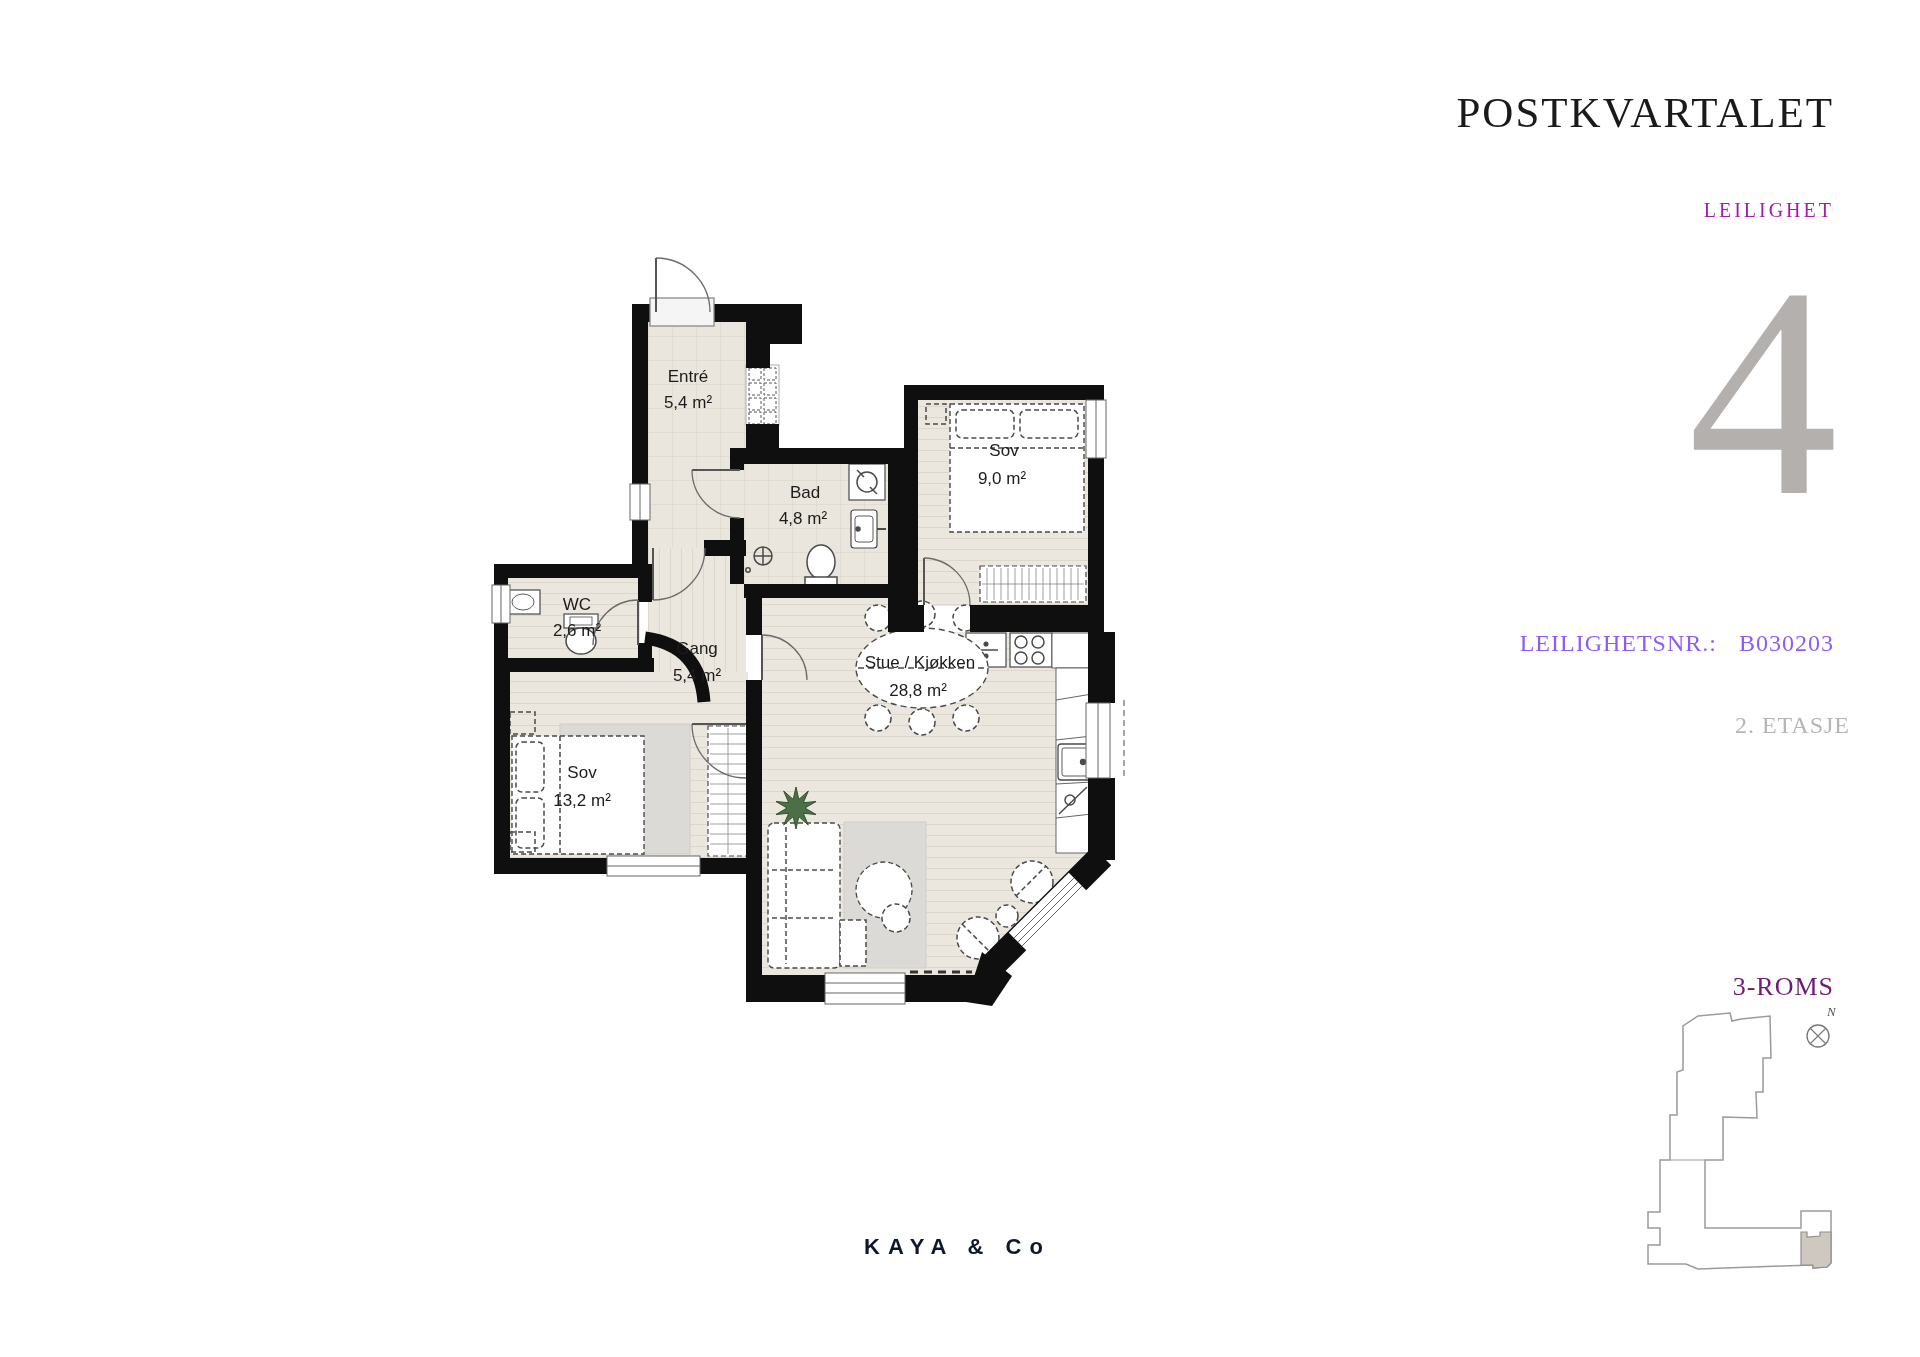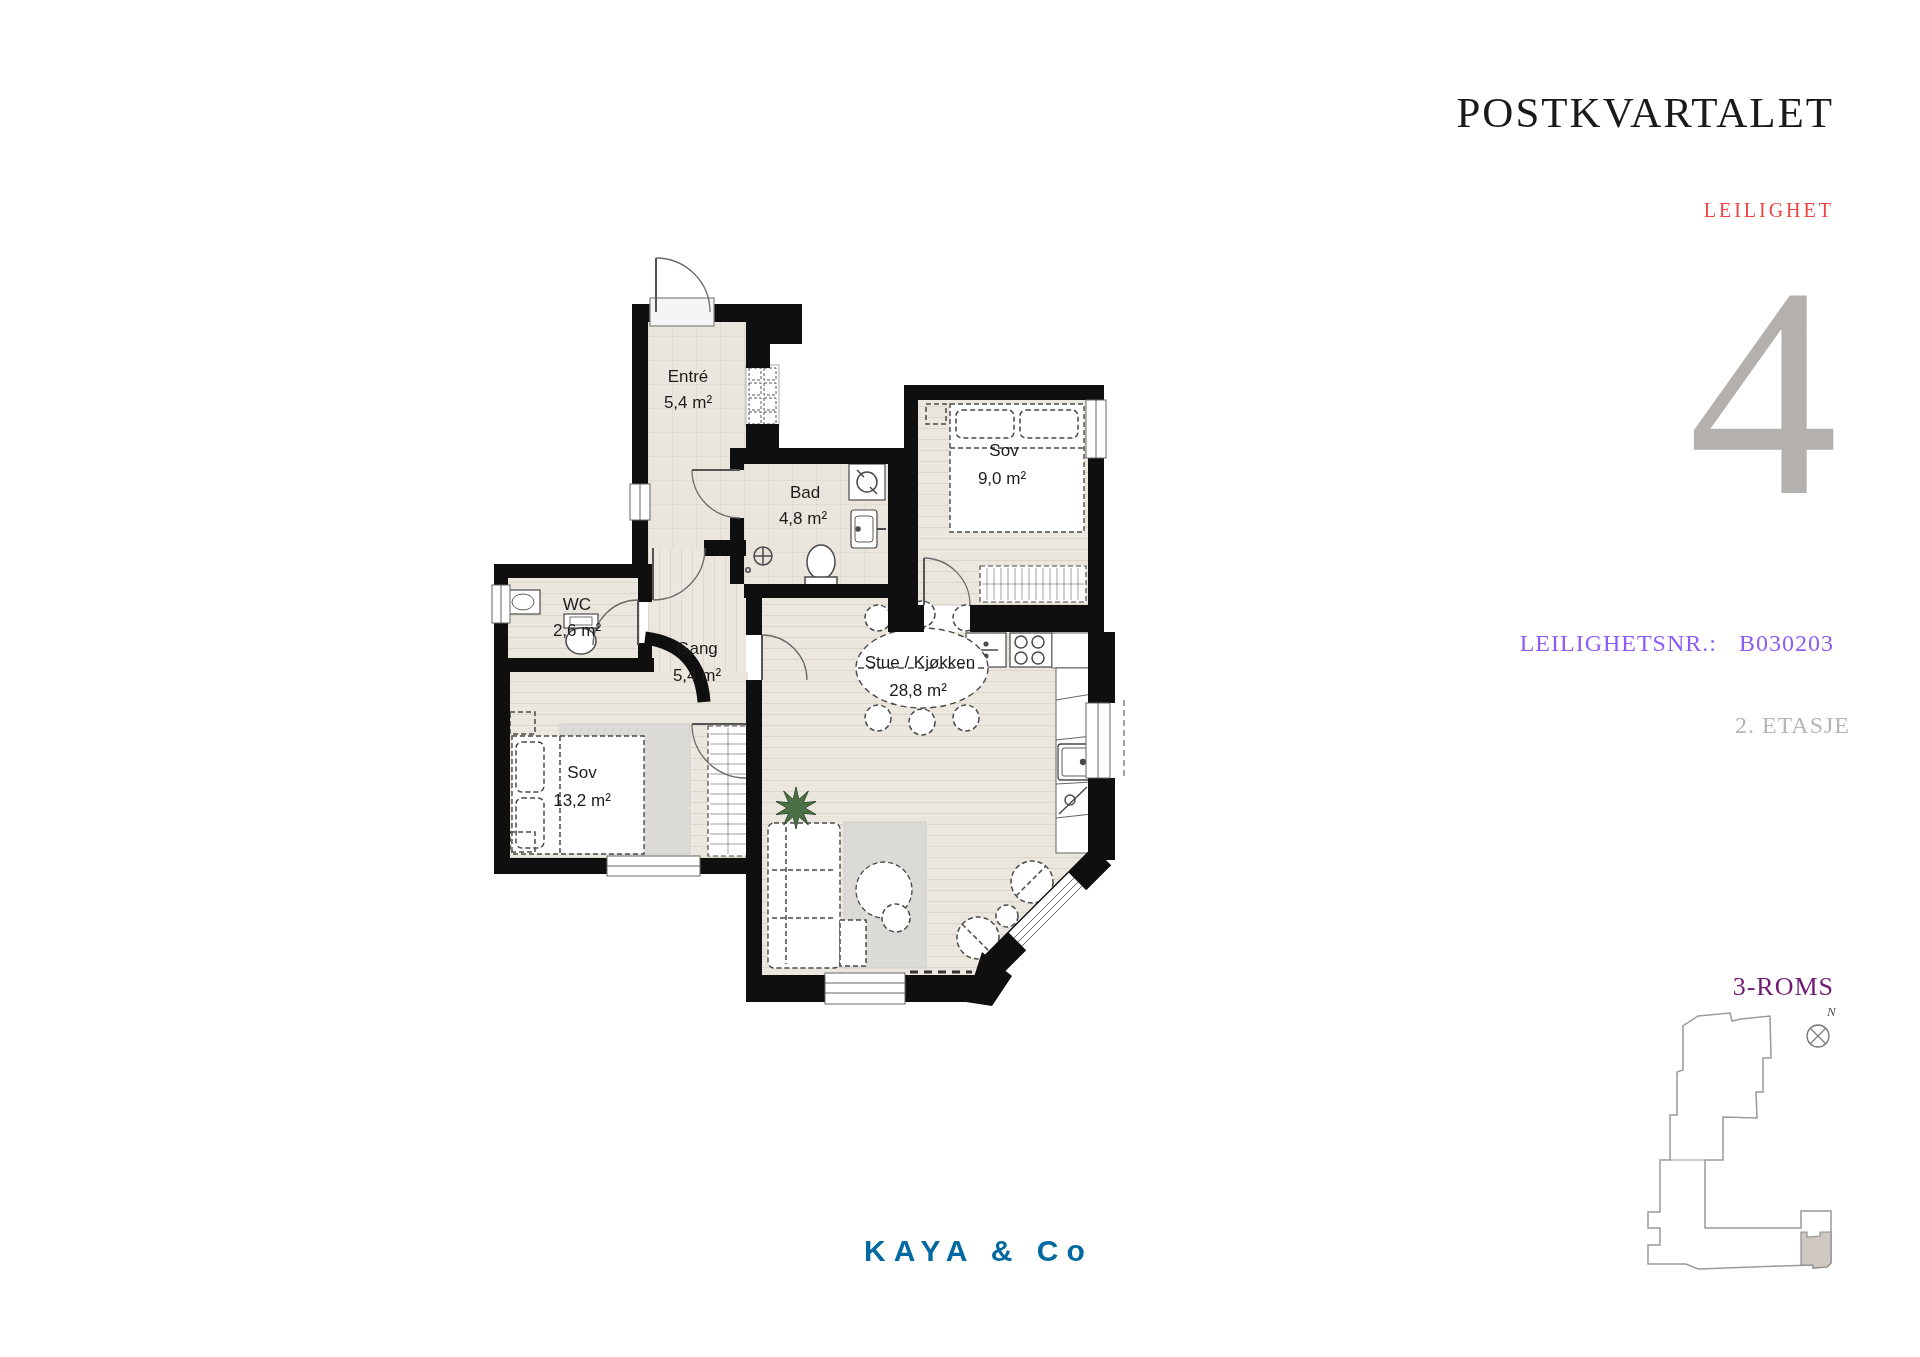--- a/index.html
+++ b/index.html
@@ -2,35 +2,35 @@
 <html><head>
 <meta charset="utf-8">
 <style>
   html,body{margin:0;padding:0;background:#ffffff;}
   .page{position:relative;width:1920px;height:1357px;background:#fff;overflow:hidden;
         font-family:"Liberation Serif",serif;}
   
   .project-title{position:absolute;top:88px;right:86px;font-size:43px;font-weight:500;
         letter-spacing:2px;color:#1a1a1a;white-space:nowrap;}
   .subtitle{position:absolute;top:199px;right:86px;font-size:20px;font-weight:500;
-        letter-spacing:3px;color:#ef4444;}
+        letter-spacing:3px;color:#a21caf;}
   .big-number{position:absolute;top:242px;right:82px;font-size:300px;line-height:1;
         font-weight:400;color:#b3b0ad;}
   .unit-line{position:absolute;top:630px;right:86px;font-size:24px;color:#8b5cf6;
         letter-spacing:1px;white-space:nowrap;}
   .unit-line .gap{display:inline-block;width:22px;}
   .floor-line{position:absolute;top:712px;right:70px;font-size:24px;color:#b5b5b5;
         letter-spacing:1px;}
   .bra-block{position:absolute;top:790px;right:86px;text-align:right;font-size:26px;
         line-height:43px;color:#131313;letter-spacing:.5px;}
   .roms-line{position:absolute;top:972px;right:86px;font-size:26px;color:#701a75;
         letter-spacing:1px;}
   
   .brand{position:absolute;top:1234px;left:864px;font-family:"Liberation Sans",sans-serif;
-        font-weight:700;font-size:30px;letter-spacing:8px;color:#0369a1;}
+        font-weight:700;font-size:22px;letter-spacing:8px;color:#0f172a;}
   
   .plan-svg{position:absolute;left:480px;top:240px;width:680px;height:800px;}
   .locator-svg{position:absolute;left:1630px;top:1000px;width:290px;height:290px;}
   .room-name{font-family:"Liberation Sans",sans-serif;font-size:17px;fill:#1c1c1c;}
   .room-area{font-family:"Liberation Sans",sans-serif;font-size:17px;fill:#1c1c1c;}
 </style>
 </head>
 <body>
 
 <div class="page">

